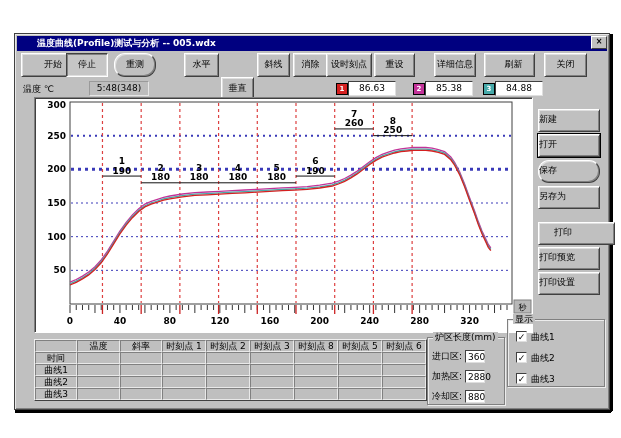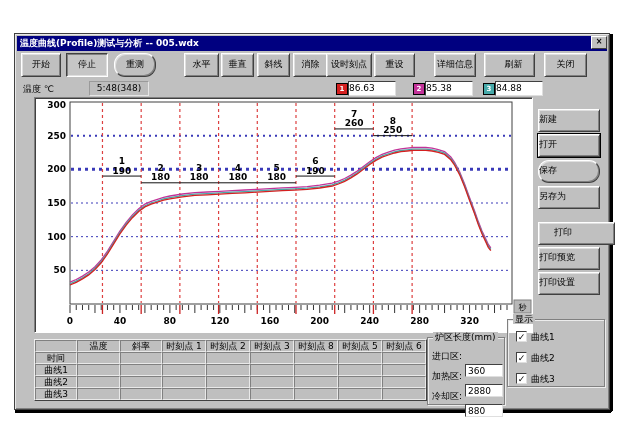--- a/index.html
+++ b/index.html
@@ -1,70 +1,70 @@
 <!DOCTYPE html>
 <html><head>
 <meta charset="utf-8">
 <style>
   html,body{margin:0;padding:0;}
   body{width:621px;height:438px;background:#ffffff;position:relative;
        font-family:"DejaVu Sans",sans-serif;font-size:9px;color:#000;overflow:hidden;}
   .window{position:absolute;left:14px;top:33px;width:594px;height:375px;background:#c0c0c0;
           border:1px solid #404040;box-shadow:inset 1px 1px 0 #e8e8e8,inset -1px -1px 0 #808080,2px 2px 0 #000,1px 3px 0 #000,3px 1px 0 #000;}
   .titlebar{position:absolute;left:2px;top:2px;right:2px;height:15px;background:#000080;
-            color:#fff;font-weight:bold;line-height:15px;padding-left:3px;overflow:hidden;}
+            color:#fff;font-weight:bold;line-height:15px;padding-left:20px;overflow:hidden;}
   .close-btn{position:absolute;right:2px;top:2px;width:14px;height:11px;background:#c0c0c0;color:#000;
              border:1px solid;border-color:#fff #404040 #404040 #fff;font-size:8px;font-weight:bold;
              line-height:9px;text-align:center;cursor:default;}
   .raised{background:#c0c0c0;border:1px solid;border-color:#fff #404040 #404040 #fff;
           box-shadow:inset 1px 1px 0 #dfdfdf,inset -1px -1px 0 #808080;}
   .pressed{background:#c6c6c6;border:1px solid;border-color:#404040 #fff #fff #404040;
            box-shadow:inset 1px 1px 0 #808080,inset -1px -1px 0 #dfdfdf;}
   .tb-btn{position:absolute;top:19px;height:22px;text-align:center;line-height:20px;cursor:default;}
   .side-btn{position:absolute;left:523px;width:60px;height:21px;text-align:left;line-height:19px;cursor:default;}
   .side-btn.default{outline:1px solid #000;}
   .axis-label{position:absolute;left:8px;top:49px;}
   .time-display{position:absolute;left:74px;top:47px;width:58px;height:13px;line-height:13px;text-align:center;
                 background:#bdbdbd;border:1px solid;border-color:#9a9a9a #e6e6e6 #e6e6e6 #9a9a9a;}
   .legend-sq{position:absolute;top:49px;width:10px;height:10px;color:#fff;font-size:7px;font-weight:bold;
              line-height:10px;text-align:center;border:1px solid #000;}
-  .legend-val{position:absolute;top:47px;width:46px;height:13px;background:#fff;line-height:13px;
+  .legend-val{position:absolute;top:47px;width:46px;height:13px;background:#fff;line-height:13px;text-align:center;
               border:1px solid;border-color:#404040 #dfdfdf #dfdfdf #404040;}
   .chart-panel{position:absolute;left:19px;top:63px;width:497px;height:234px;background:#fff;
                border:1px solid;border-color:#808080 #fff #fff #808080;box-shadow:inset 1px 1px 0 #404040;}
   .table-panel{position:absolute;left:19px;top:305px;background:#b9b9b9;
                border:1px solid;border-color:#efefef #404040 #404040 #efefef;}
   .tbl-row{display:flex;}
   .tbl-cell{height:12px;line-height:11px;text-align:center;overflow:hidden;box-sizing:border-box;
             border:1px solid;border-color:#808080 #e9e9e9 #e9e9e9 #808080;background:#bfbfbf;}
   .groupbox{position:absolute;border:1px solid #808080;box-shadow:inset 1px 1px 0 #ececec, 1px 1px 0 #ececec;}
   .groupbox-title{position:absolute;top:-6px;left:5px;background:#c0c0c0;padding:0 2px;line-height:10px;}
   .oven-row{position:absolute;left:4px;height:13px;line-height:13px;white-space:nowrap;}
-  .oven-input{position:absolute;left:33px;top:14px;width:38px;height:13px;background:#fff;line-height:13px;
+  .oven-input{position:absolute;left:33px;top:0;width:20px;height:13px;background:#fff;line-height:13px;
               padding-left:2px;box-sizing:border-box;border:1px solid;border-color:#404040 #dfdfdf #dfdfdf #404040;}
   .chk-row{position:absolute;left:8px;height:12px;line-height:12px;white-space:nowrap;}
   .chk-box{position:absolute;left:0;top:0;width:11px;height:11px;background:#fff;color:#000;font-size:9px;
            line-height:10px;text-align:center;border:1px solid;border-color:#404040 #dfdfdf #dfdfdf #404040;box-sizing:border-box;}
   .chk-label{position:absolute;left:15px;top:0;}
 </style>
 </head>
 <body>
 
 <div class="window">
   <div class="titlebar">
     <span>温度曲线(Profile)测试与分析 -- 005.wdx</span>
   </div>
   <div class="close-btn">×</div>
 
   <div id="toolbar">
-      <div class="tb-btn raised" style="left: 6px; width: 38px;">开始</div>
+      <div class="tb-btn raised" style="left: 6px; width: 38px; padding-left: 12px;">开始</div>
       <div class="tb-btn pressed" style="left: 51px; width: 40px;">停止</div>
       <div class="tb-btn raised" style="left: 99px; width: 40px; border-radius: 11px;">重测</div>
       <div class="tb-btn raised" style="left: 169px; width: 33px;">水平</div>
-      <div class="tb-btn raised" style="left: 206px; width: 31px;">垂直</div>
+      <div class="tb-btn raised" style="left: 206px; width: 31px; margin-top: 24px;">垂直</div>
       <div class="tb-btn raised" style="left: 242px; width: 31px;">斜线</div>
       <div class="tb-btn raised" style="left: 278px; width: 33px;">消除</div>
       <div class="tb-btn raised" style="left: 311px; width: 44px;">设时刻点</div>
       <div class="tb-btn raised" style="left: 359px; width: 39px;">重设</div>
       <div class="tb-btn raised" style="left: 419px; width: 40px;">详细信息</div>
       <div class="tb-btn raised" style="left: 469px; width: 41px; padding-left: 8px;">刷新</div>
       <div class="tb-btn raised" style="left: 529px; width: 41px;">关闭</div>
     </div>
 
   <div>

